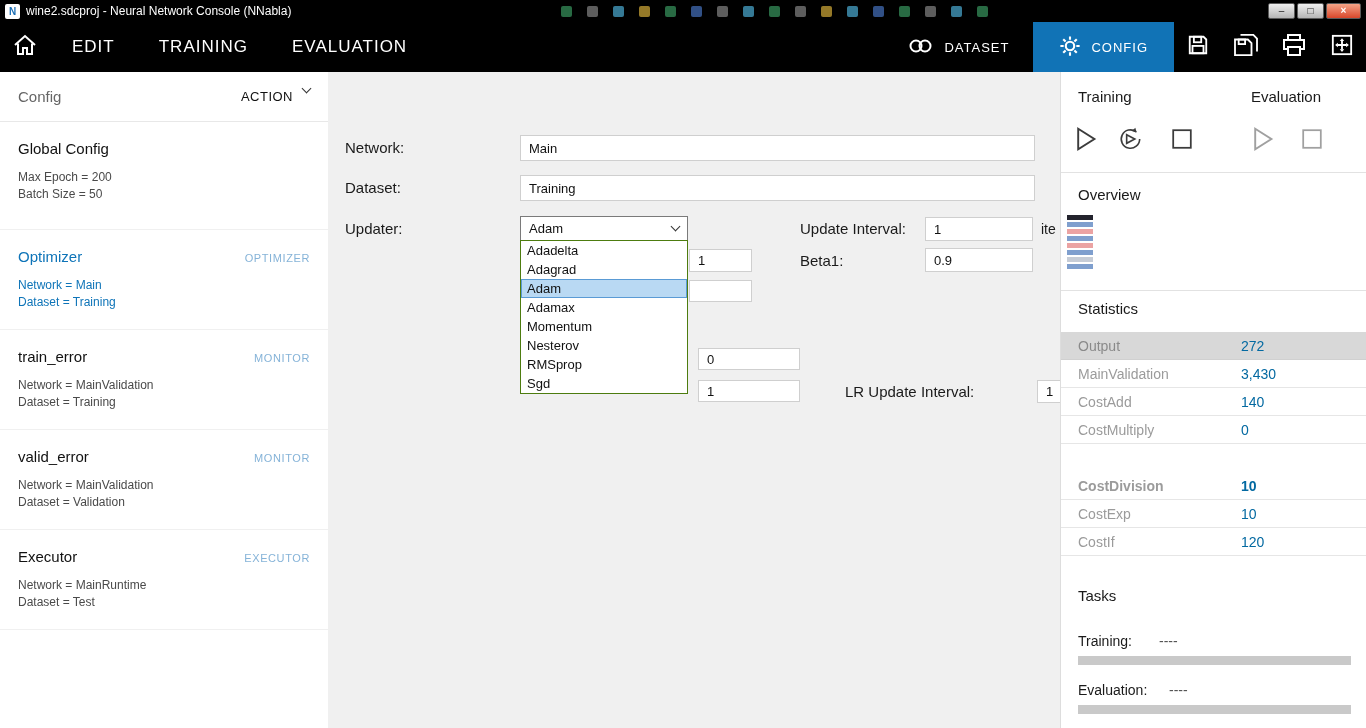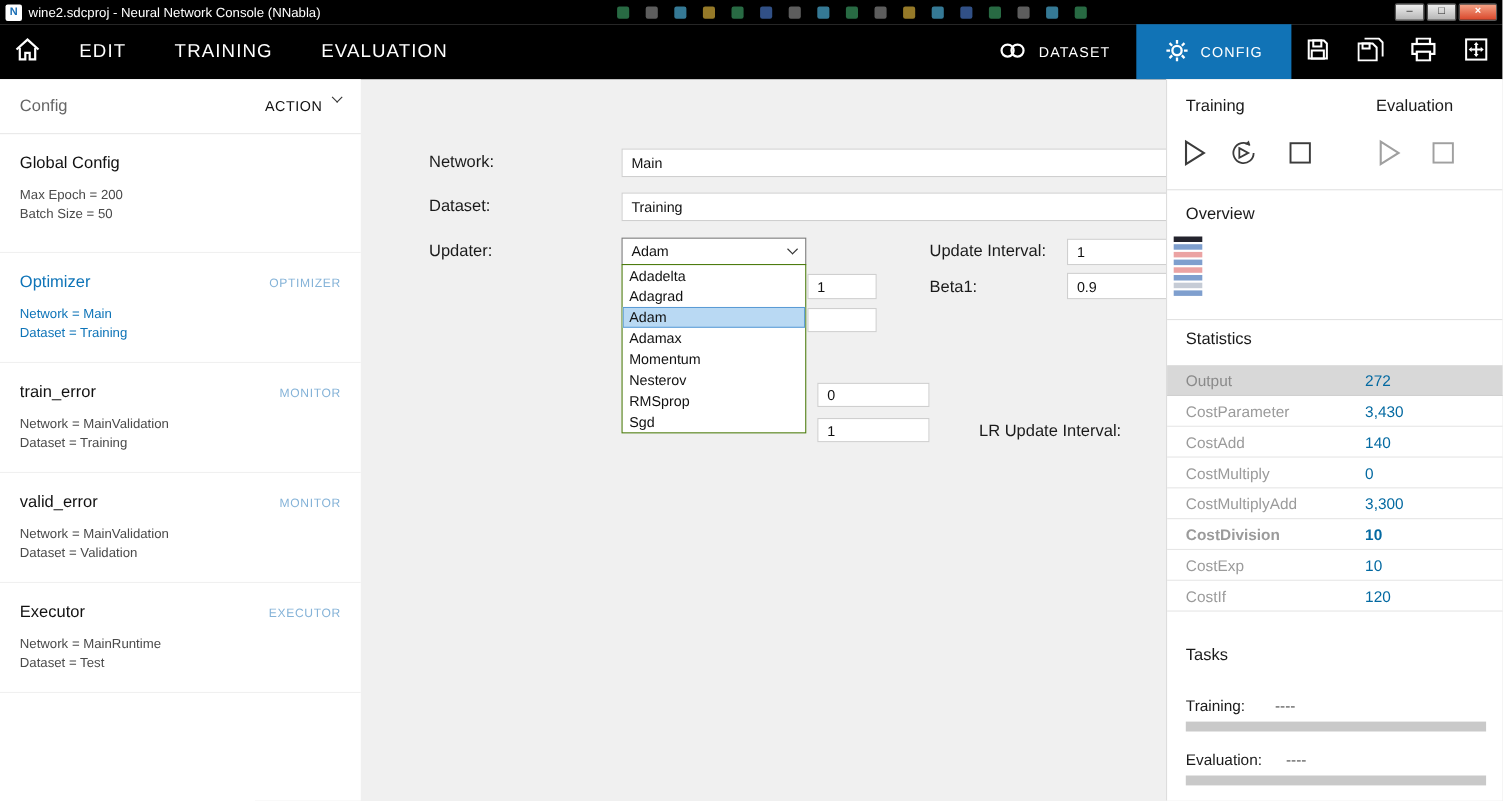--- a/index.html
+++ b/index.html
@@ -25,21 +25,21 @@
   .nav-home { width:50px; display:flex; align-items:center; justify-content:center; }
   .nav-item { display:flex; align-items:center; padding:0 22px; font-size:17px; letter-spacing:1px; }
   .nav-spacer { flex:1; }
   .nav-dataset { display:flex; align-items:center; gap:10px; padding:0 24px; font-size:13px; letter-spacing:1px; }
   .nav-config  { display:flex; align-items:center; gap:10px; padding:0 26px; font-size:13px; letter-spacing:1px; background:#1173b6; }
   .nav-iconbtn { width:48px; display:flex; align-items:center; justify-content:center; }
 
   
   .content { display:flex; height:656px; }
   .sidebar { width:328px; background:#fff; flex:0 0 auto; }
-  .main { flex:1; position:relative; overflow:hidden;margin-left:45px; }
+  .main { flex:1; position:relative; overflow:hidden; }
   .rightpanel { width:306px; background:#fff; flex:0 0 auto; position:relative; border-left:1px solid #ddd; }
 
   
   .sb-header { height:50px; display:flex; align-items:center; justify-content:space-between; padding:0 18px; border-bottom:1px solid #e8e8e8; }
   .sb-title { color:#666; font-size:15px; }
   .sb-action { display:flex; gap:10px; font-size:13px; color:#111; letter-spacing:.5px; cursor:default; }
   .chev { width:7px; height:7px; border-right:1.5px solid #333; border-bottom:1.5px solid #333; transform:rotate(45deg); margin-top:-4px; }
   .sb-item { height:100px; padding:18px 18px 0; border-bottom:1px solid #f0f0f0; }
   .sb-item-top { display:flex; align-items:baseline; justify-content:space-between; margin-bottom:13px; }
   .sb-item-title { font-size:15px; color:#111; }
@@ -320,34 +320,30 @@
       </div>
 
       <div class="rp-divider" style="top:218px;"></div>
       <span class="rp-label" style="left:17px; top:228px;">Statistics</span>
 
       <div class="stat-row highlight" style="top:260px;">
         <span class="stat-name" style="color:#8a8a8a;">Output</span>
         <span class="stat-val">272</span>
       </div>
       <div class="stat-row" style="top:288px;">
-        <span class="stat-name">CostParameter</span>
+        <span class="stat-name">MainValidation</span>
         <span class="stat-val">3,430</span>
       </div>
       <div class="stat-row" style="top:316px;">
         <span class="stat-name">CostAdd</span>
         <span class="stat-val">140</span>
       </div>
       <div class="stat-row" style="top:344px;">
         <span class="stat-name">CostMultiply</span>
         <span class="stat-val">0</span>
-      </div>
-      <div class="stat-row" style="top:372px;">
-        <span class="stat-name">CostMultiplyAdd</span>
-        <span class="stat-val">3,300</span>
       </div>
       <div class="stat-row" style="top:400px;font-weight:bold;">
         <span class="stat-name">CostDivision</span>
         <span class="stat-val">10</span>
       </div>
       <div class="stat-row" style="top:428px;">
         <span class="stat-name">CostExp</span>
         <span class="stat-val">10</span>
       </div>
       <div class="stat-row" style="top:456px;">

